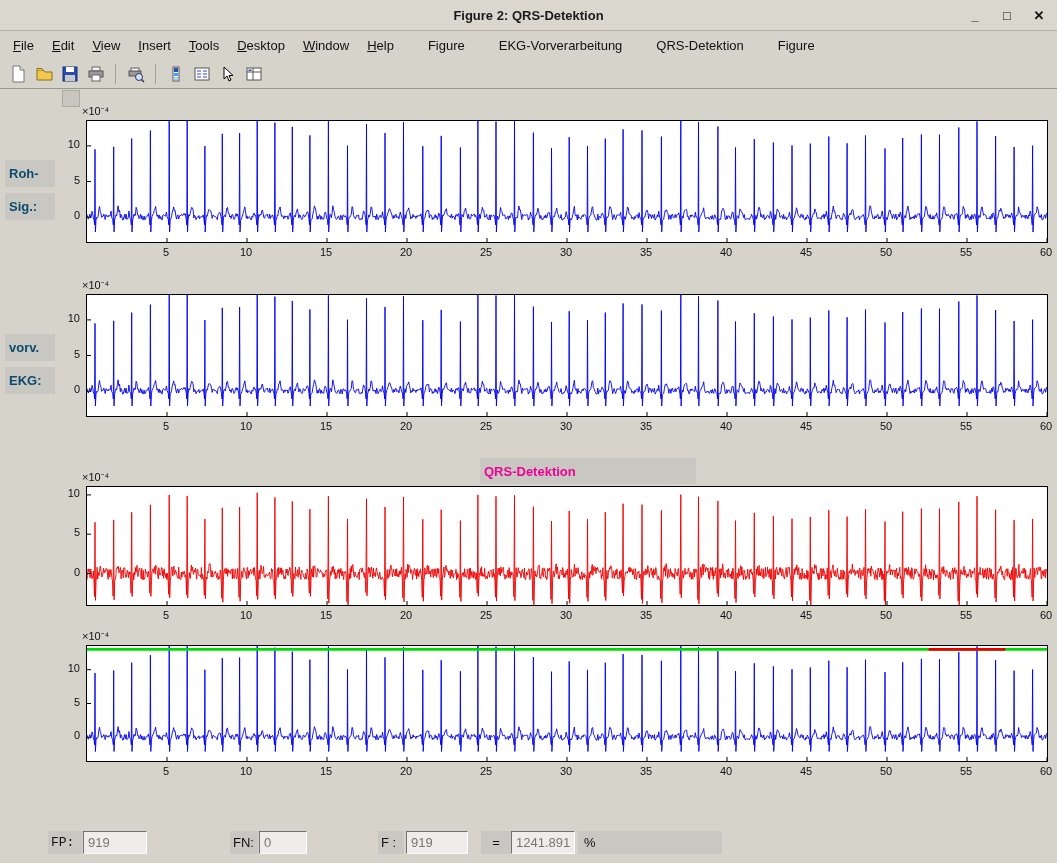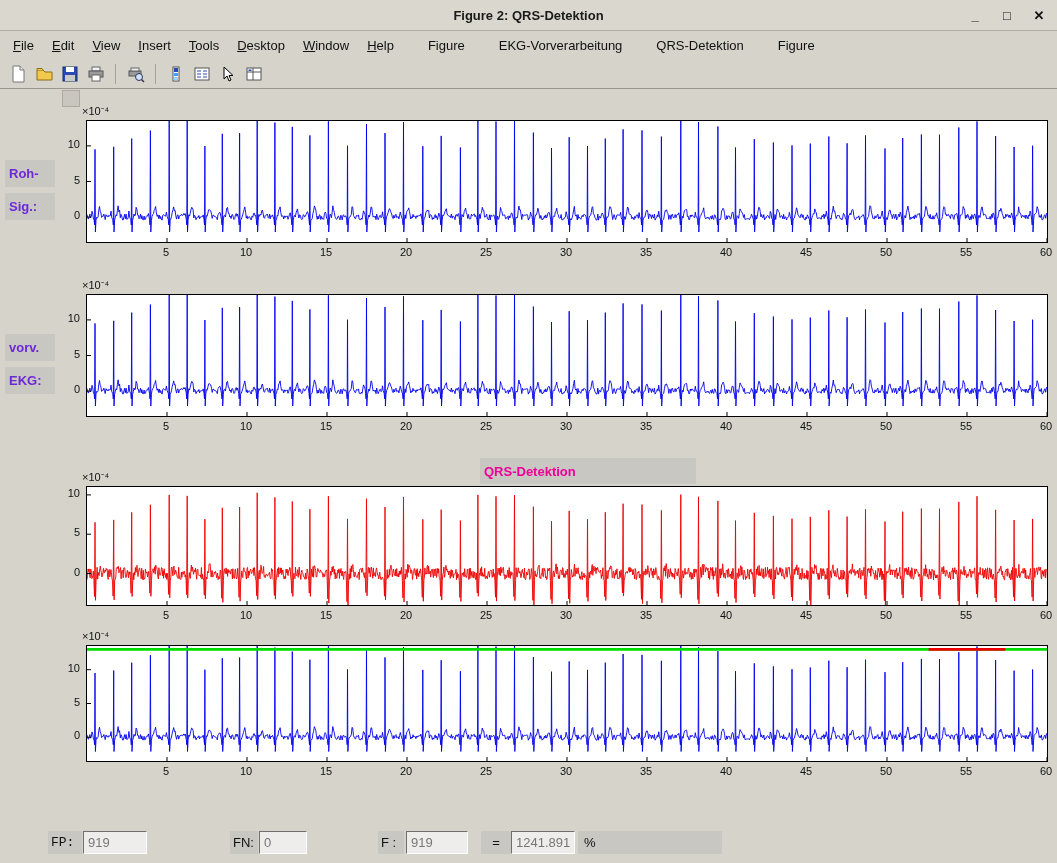--- a/index.html
+++ b/index.html
@@ -18,21 +18,21 @@
   .tb-btn{width:23px;height:23px;display:flex;align-items:center;justify-content:center;}
   .tb-sep{width:1px;height:20px;background:#a7a39b;margin:0 5px;}
   .small-panel{position:absolute;left:62px;top:90px;width:16px;height:15px;background:#c9c6bf;border:1px solid #aeaaa2;}
   
   .axes{position:absolute;background:#ffffff;border:1px solid #000;}
   .axes svg{display:block;}
   .xlab{position:absolute;width:22px;text-align:center;font-size:11px;color:#111;}
   .ylab{position:absolute;width:24px;text-align:right;font-size:11px;color:#111;}
   .scale-label{position:absolute;font-size:11px;color:#111;}
   
-  .side-label{position:absolute;left:5px;width:46px;height:27px;background:#c9c7c1;color:#6d28d9;font-weight:bold;font-size:13px;display:flex;align-items:center;padding-left:4px;}
+  .side-label{position:absolute;left:5px;width:46px;height:27px;background:#c9c7c1;color:#0c4a6e;font-weight:bold;font-size:13px;display:flex;align-items:center;padding-left:4px;}
   #side-roh{top:160px;} #side-sig{top:193px;} #side-vorv{top:334px;} #side-ekg{top:367px;}
   .qrs-title-box{position:absolute;left:480px;top:458px;width:212px;height:26px;background:#c9c7c1;display:flex;align-items:center;padding-left:4px;font-weight:bold;font-size:13px;color:#ee0099;}
   
   .stat-label{position:absolute;top:831px;height:23px;background:#c9c7c1;font-size:13px;display:flex;align-items:center;padding:0 3px;box-sizing:border-box;}
   .stat-field{position:absolute;top:831px;height:23px;background:#eeedeb;border:1px solid #8a8a8a;border-top-color:#6f6f6f;border-left-color:#6f6f6f;border-bottom-color:#fdfdfd;border-right-color:#fdfdfd;color:#777;font-size:13px;padding:0 4px;box-sizing:border-box;font-family:"Liberation Sans",sans-serif;}
   .eq-box{justify-content:center;padding:0;}
 </style>
 </head>
 <body>
 

